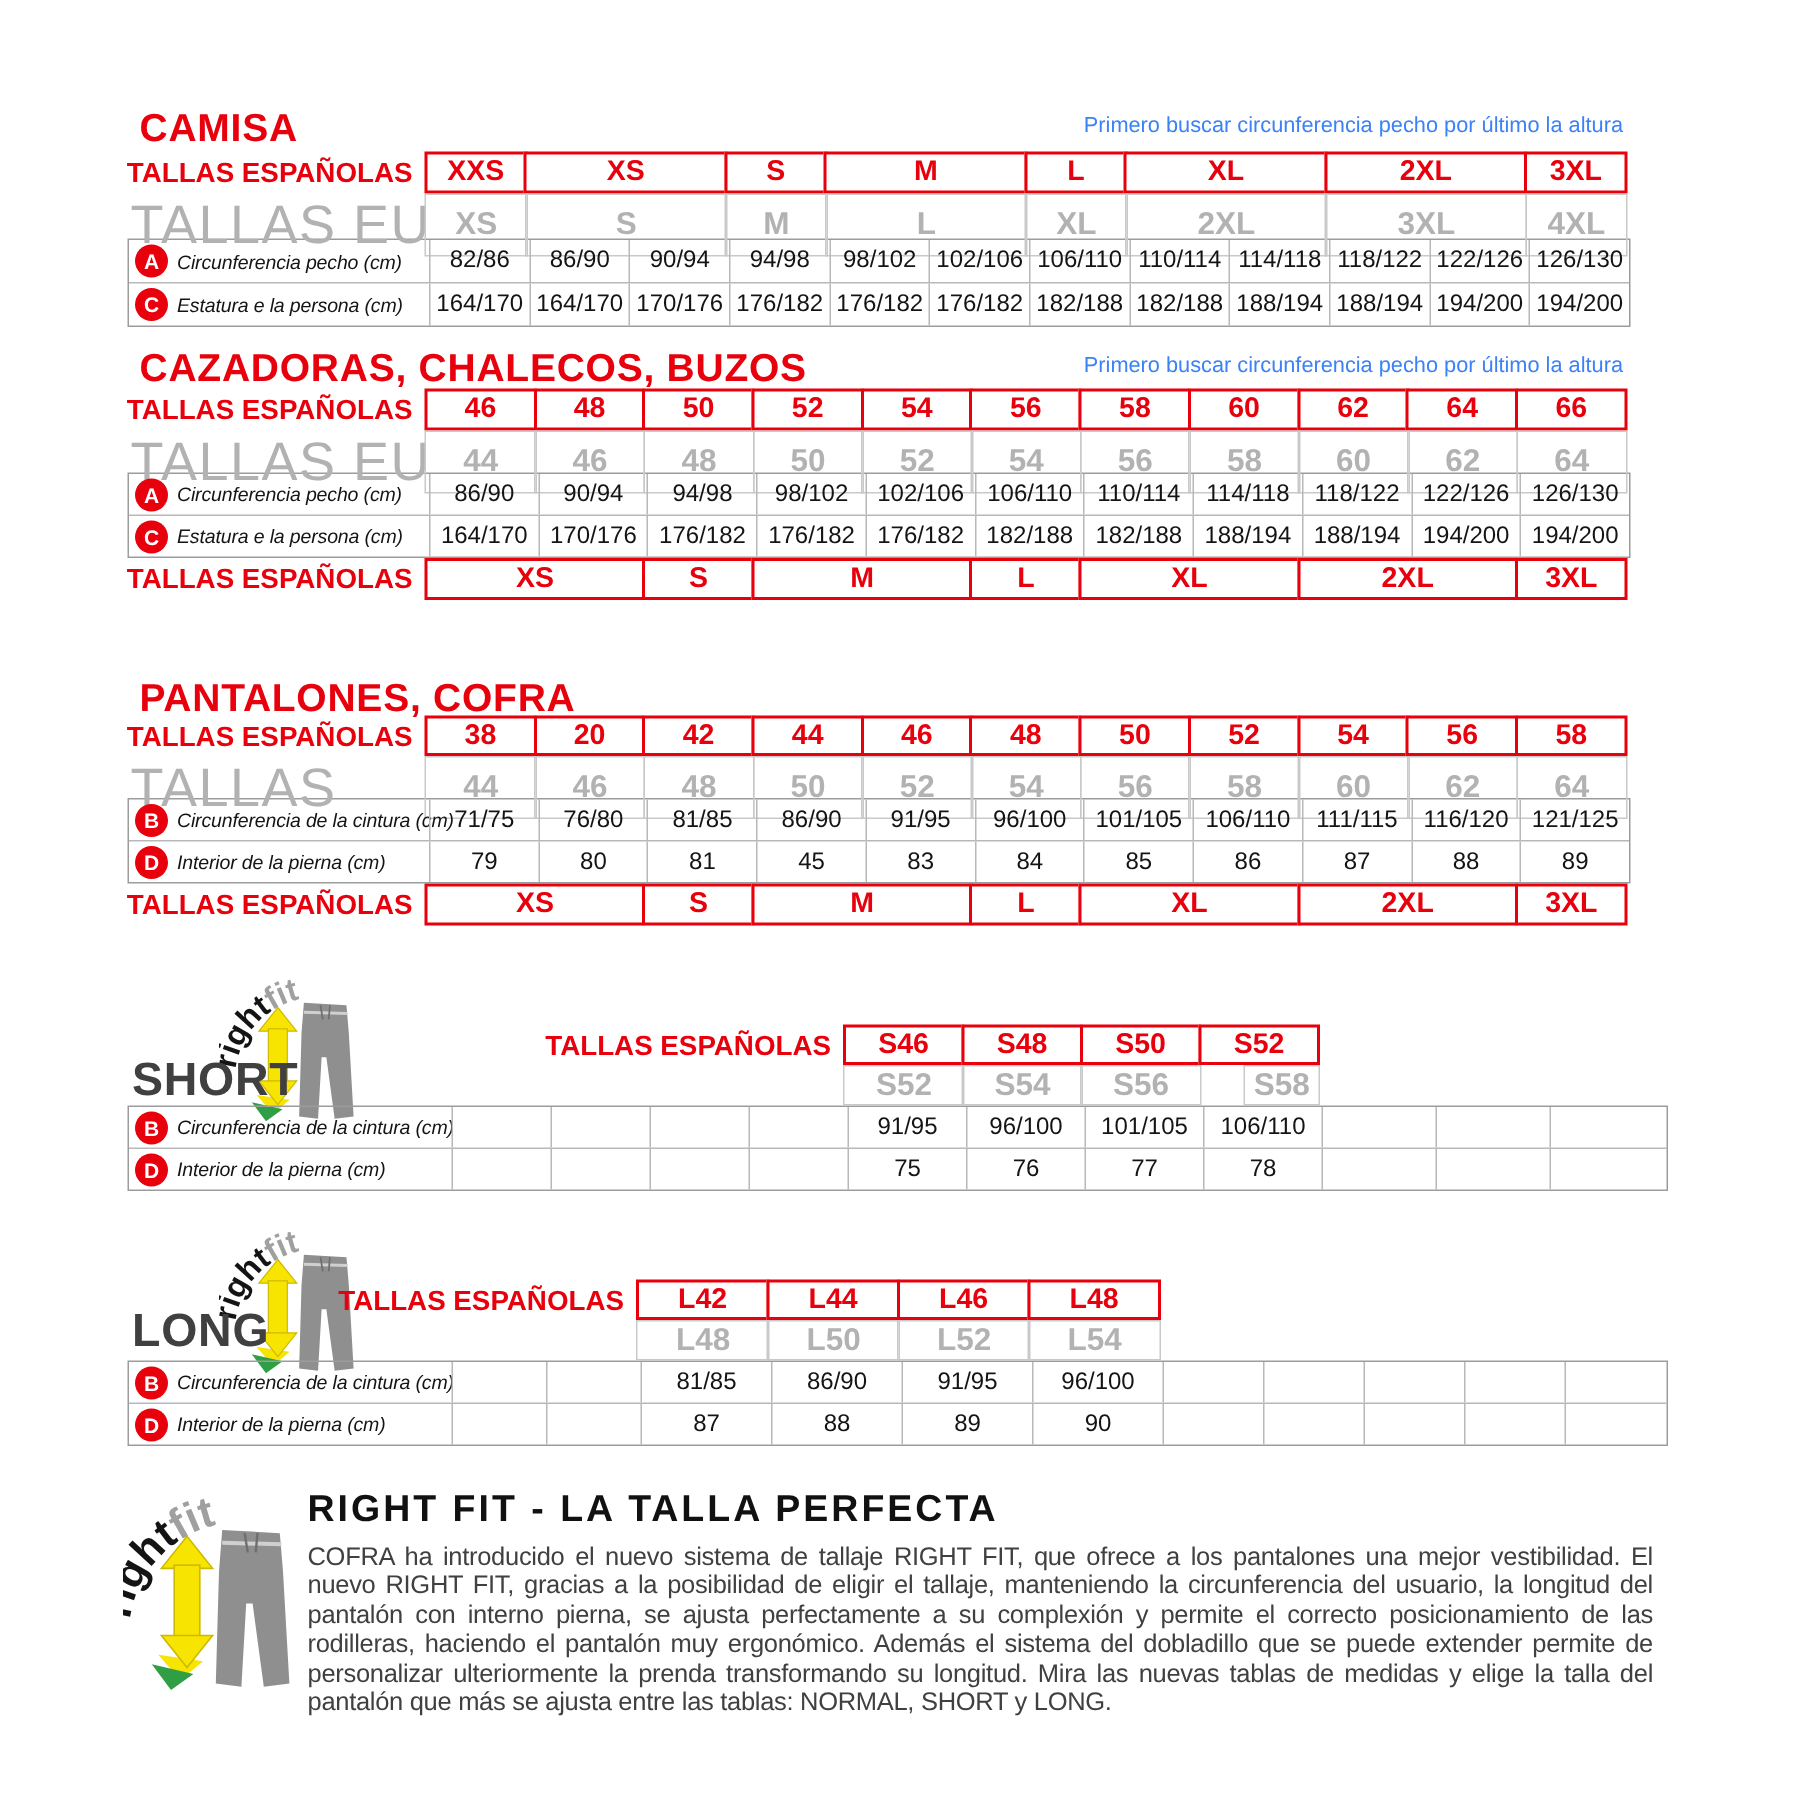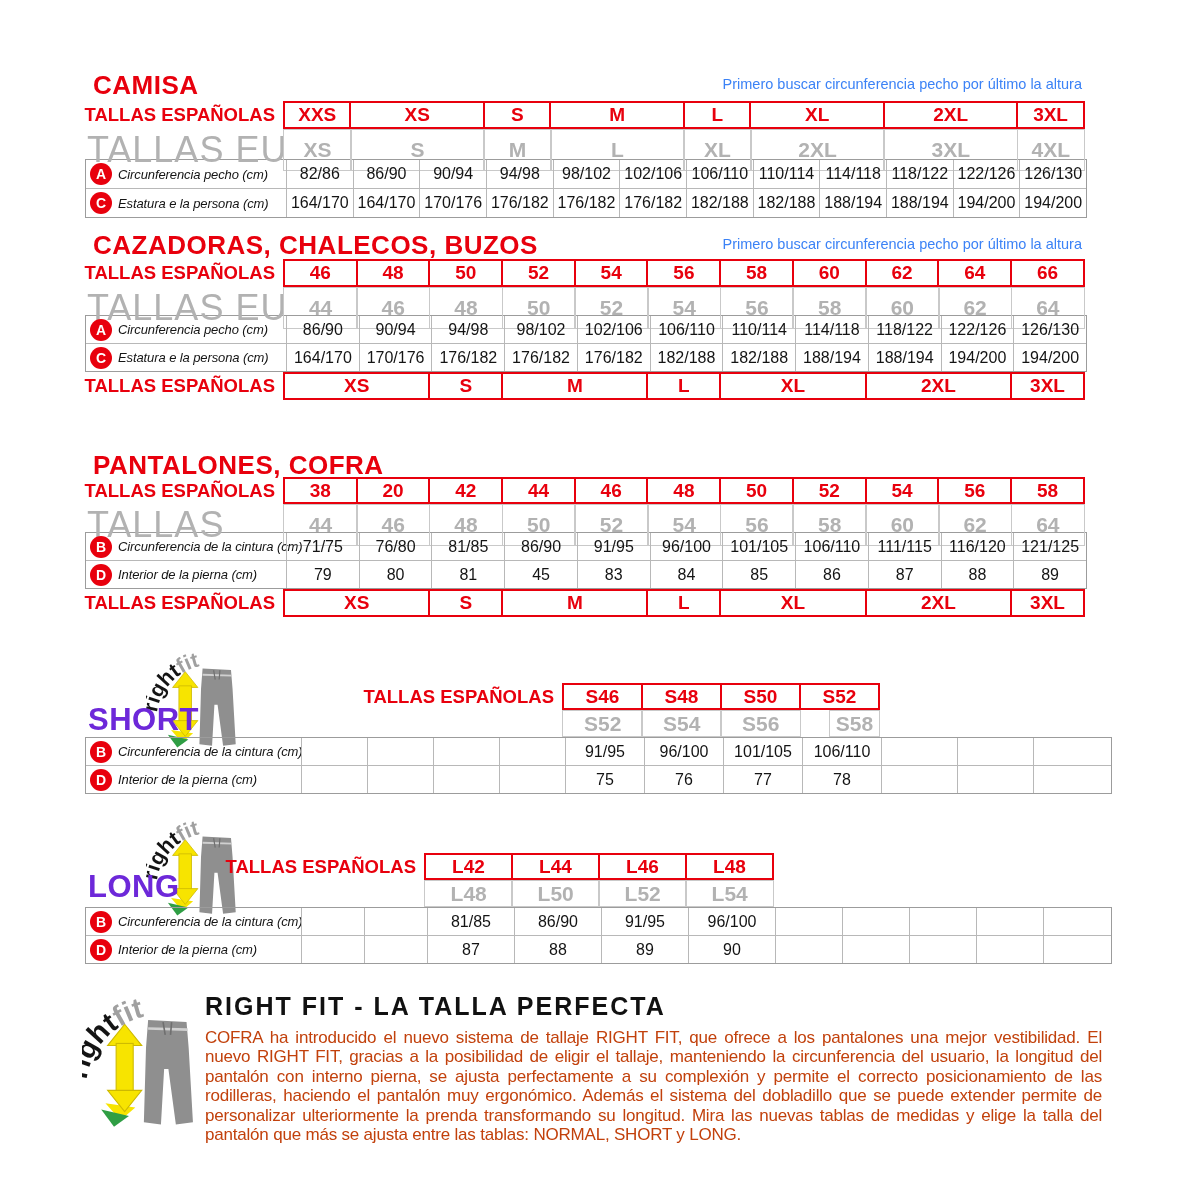--- a/index.html
+++ b/index.html
@@ -33,23 +33,23 @@
 
   .dbox{border:1.6px solid var(--boxline);}
   .dbox .row + .row{border-top:1.4px solid var(--line);}
   .val{font-size:16px;border-left:1.4px solid var(--line);color:#141414;}
   .mlab{justify-content:flex-start;gap:6px;padding-left:4px;}
   .badge{width:22px;height:22px;border-radius:50%;background:var(--red);color:#fff;
          font-weight:bold;font-size:14px;display:inline-flex;align-items:center;
          justify-content:center;flex:0 0 22px;}
   .mtext{font-size:13px;letter-spacing:-.1px;white-space:nowrap;font-style:italic;}
 
-  .big-word{font-weight:bold;font-size:31px;letter-spacing:.5px;color:#6d28d9;}
+  .big-word{font-weight:bold;font-size:31px;letter-spacing:.5px;color:#404040;}
   .rf-title{font-weight:bold;font-size:25px;letter-spacing:2px;color:#111;white-space:nowrap;}
-  .rf-par{font-size:17px;line-height:1.14;letter-spacing:-.2px;text-align:justify;color:#c2410c;width:897px;}
+  .rf-par{font-size:17px;line-height:1.14;letter-spacing:-.2px;text-align:justify;color:#404040;width:897px;}
 </style>
 </head>
 <body>
 
 <div id="page">
 
   <svg width="0" height="0" style="position:absolute" aria-hidden="true">
     <symbol id="rightfit-logo" viewBox="0 0 120 128">
       <defs>
           <path id="arcp" d="M4,84 A70,70 0 0 1 114,34" fill="none"></path>

